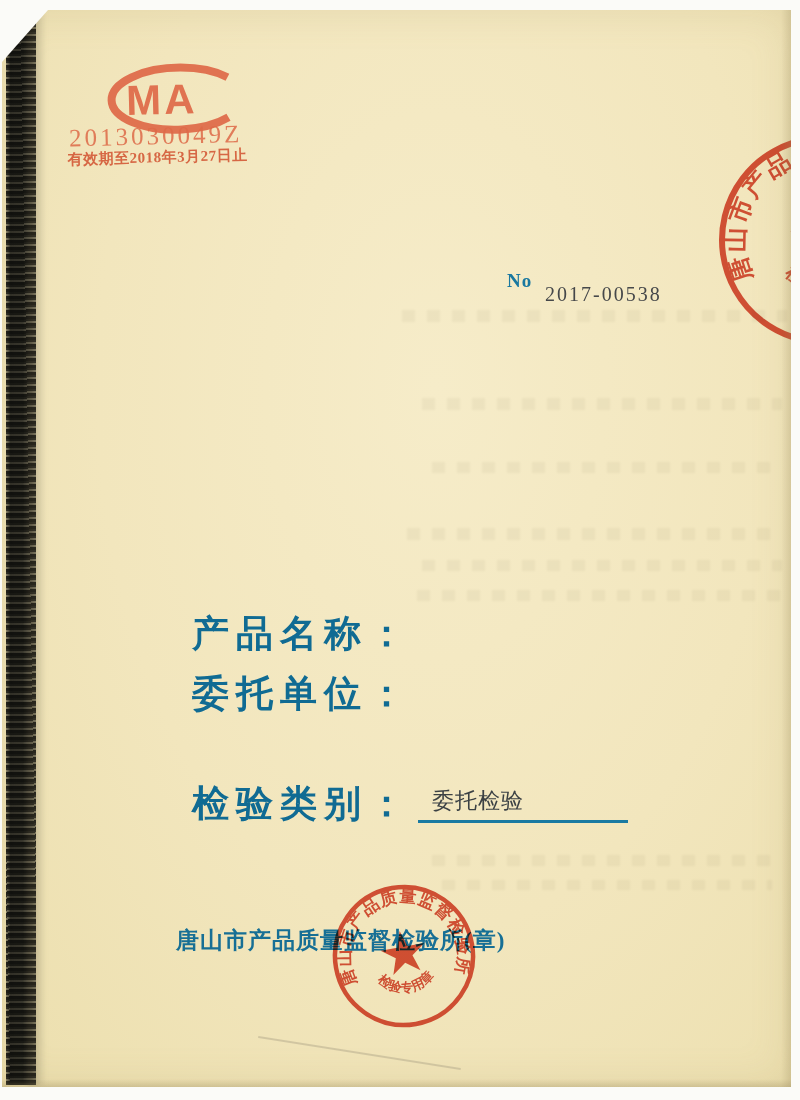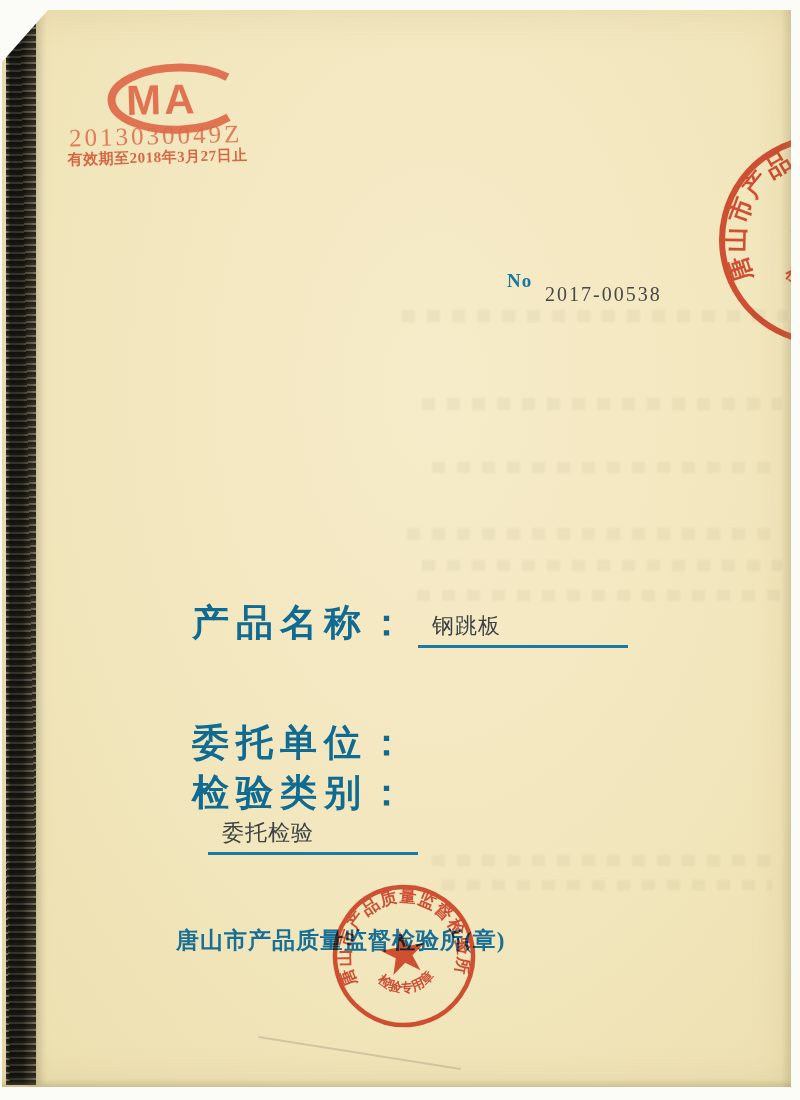--- a/index.html
+++ b/index.html
@@ -53,24 +53,24 @@
   }
   .no-label{
     position:absolute;left:505px;top:260px;
     font-size:19px;font-weight:bold;color:#1978a0;letter-spacing:1px;
   }
   .no-value{
     position:absolute;left:543px;top:273px;
     font-size:20px;color:#46484a;letter-spacing:2px;
   }
   
-  .row{position:absolute;left:190px;display:flex;align-items:flex-end;white-space:nowrap;}
+  .row{position:absolute;left:190px;display:flex;align-items:center;white-space:nowrap;margin-top:11px;}
   .row-1{top:588px;}
-  .row-2{top:708px;font-family:Liberation Serif, serif;}
-  .row-3{top:758px;flex-direction:column;}
+  .row-2{top:648px;font-family:Liberation Serif, serif;}
+  .row-3{top:758px;}
   .field-label{
     font-size:37px;font-weight:bold;color:#106b93;letter-spacing:7px;
     margin-right:6px;
   }
   .field-value{
     display:inline-block;width:196px;
     border-bottom:3px solid #1a7aa2;
     font-size:22px;color:#3b4144;letter-spacing:1px;
     padding:0 0 4px 14px;overflow:visible;
   }
@@ -128,21 +128,20 @@
     </svg>
     <div class="cma-number">2013030049Z</div>
     <div class="cma-validity">有效期至2018年3月27日止</div>
   </div>
 
   <span class="no-label">No</span>
   <span class="no-value">2017-00538</span>
 
   <div class="row row-1">
     <span class="field-label">产品名称：</span>
-    <span class="field-value">钢跳板</span>
   </div>
   <div class="row row-2">
     <span class="field-label">委托单位：</span>
   </div>
   <div class="row row-3">
     <span class="field-label">检验类别：</span>
     <span class="field-value">委托检验</span>
   </div>
 
   <h2 class="issuer">唐山市产品质量监督检验所(章)</h2>

